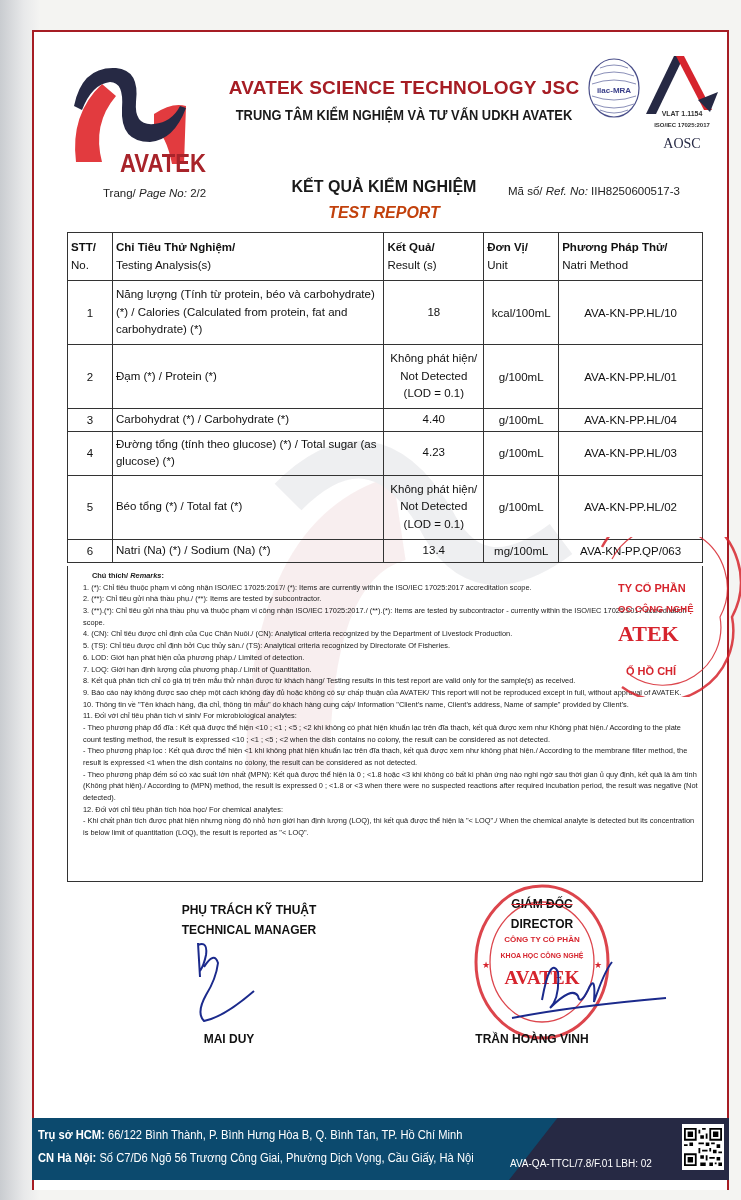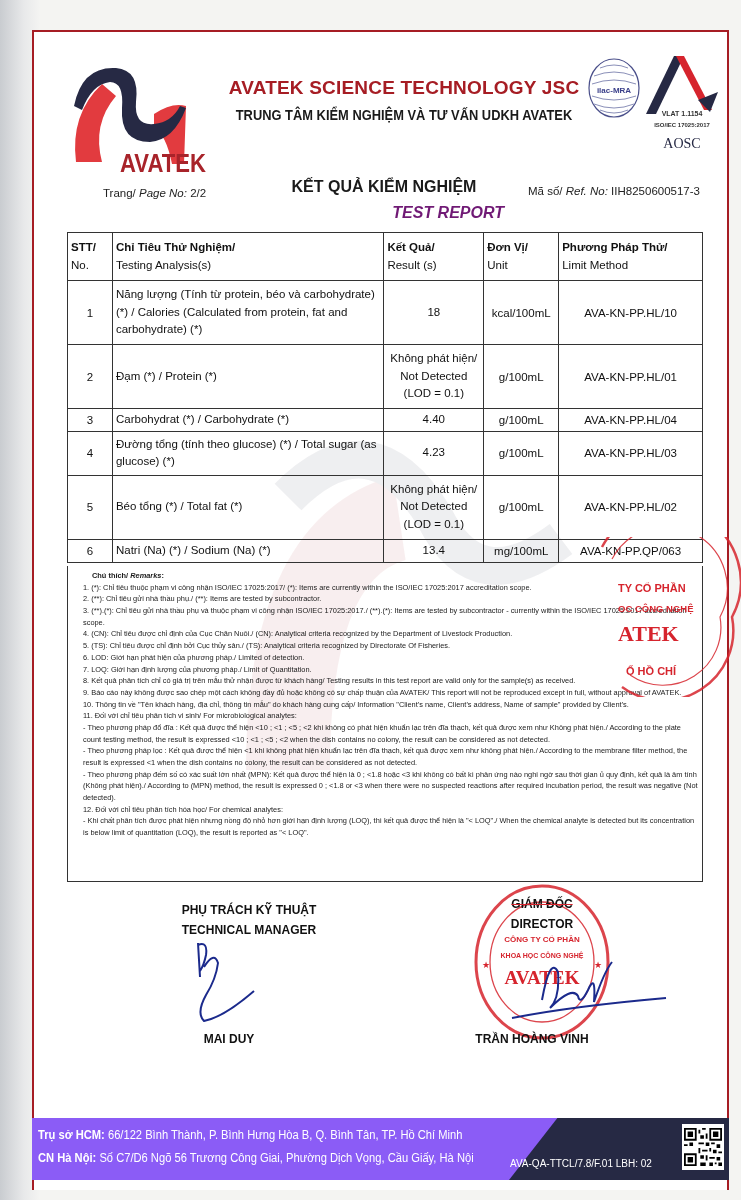--- a/index.html
+++ b/index.html
@@ -15,22 +15,22 @@
   .company { position: absolute; left: 170px; top: 45px; width: 400px; text-align: center; }
   .company-name { color: #a61d24; font-weight: bold; font-size: 19px; letter-spacing: 0.2px; }
   .company-sub { color: #1a1a1a; font-weight: bold; font-size: 14px; margin-top: 8px; transform: scaleX(0.92); white-space: nowrap; }
   .ilac { position: absolute; left: 552px; top: 24px; width: 56px; height: 64px; }
   .aosc { position: absolute; left: 608px; top: 20px; width: 80px; height: 100px; }
   .aosc-text { position: absolute; left: 0; width: 80px; text-align: center; font-family: "Liberation Serif", serif; }
   
   .page-no { position: absolute; left: 42px; top: 155px; font-size: 11.5px; color: #222; margin-left: 27px; }
   .page-no i { font-style: italic; }
   .title-vn { position: absolute; left: 230px; top: 146px; width: 240px; text-align: center; font-size: 16px; font-weight: bold; color: #1a1a1a; }
-  .title-en { position: absolute; left: 230px; top: 172px; width: 240px; text-align: right; font-size: 16px; font-weight: bold; font-style: italic; color: #701a75; }
-  .ref-no { position: absolute; left: 474px; top: 153px; font-size: 11.5px; color: #222; margin-left: 20px; }
+  .title-en { position: absolute; left: 230px; top: 172px; width: 240px; text-align: center; font-size: 16px; font-weight: bold; font-style: italic; color: #c2410c; }
+  .ref-no { position: absolute; left: 474px; top: 153px; font-size: 11.5px; color: #222; }
   .ref-no i { font-style: italic; }
   
   table.results { position: absolute; left: 33px; top: 200px; width: 636px; border-collapse: collapse; font-size: 11.5px; }
   table.results th, table.results td { border: 1px solid #333; padding: 2px 3px; vertical-align: middle; }
   table.results th { font-weight: bold; text-align: left; height: 48px; line-height: 1.55; }
   table.results th .en { font-weight: normal; display: block; }
   td.c { text-align: center; }
   td.analysis { line-height: 1.55; }
   td.res { line-height: 1.55; }
   
@@ -42,21 +42,21 @@
   
   .sig-left { position: absolute; left: 120px; top: 868px; width: 150px; text-align: center; font-weight: bold; font-size: 12px; line-height: 1.7; margin-left: 20px; }
   .sig-right { position: absolute; left: 438px; top: 862px; width: 140px; text-align: center; font-weight: bold; font-size: 12px; line-height: 1.7; }
   .name-left { position: absolute; left: 120px; top: 1000px; width: 150px; text-align: center; font-weight: bold; font-size: 12px; }
   .name-right { position: absolute; left: 418px; top: 1000px; width: 160px; text-align: center; font-weight: bold; font-size: 12px; }
   .sign-left { position: absolute; left: 150px; top: 905px; width: 90px; height: 95px; }
   .stamp { position: absolute; left: 438px; top: 850px; width: 140px; height: 160px; }
   .stamp-mid { position: absolute; left: 548px; top: 505px; width: 160px; height: 160px; }
   .sign-right { position: absolute; left: 420px; top: 900px; width: 220px; height: 100px; }
   
-  .footer { position: absolute; left: 32px; top: 1118px; width: 697px; height: 62px; background: #8b5cf6; overflow: hidden; }
+  .footer { position: absolute; left: 32px; top: 1118px; width: 697px; height: 62px; background: #0c4a6e; overflow: hidden; }
   .footer-dark { position: absolute; right: 0; top: 0; width: 220px; height: 62px; background: #262944; clip-path: polygon(22% 0, 100% 0, 100% 100%, 0 100%); }
   .f-line1 { position: absolute; left: 6px; top: 10px; color: #fff; font-size: 12px; white-space: nowrap; transform-origin: left; transform: scaleX(0.93); }
   .f-line2 { position: absolute; left: 6px; top: 33px; color: #fff; font-size: 12px; white-space: nowrap; transform-origin: left; transform: scaleX(0.93); }
   .f-line1 b, .f-line2 b { font-weight: bold; }
   .f-code { position: absolute; left: 478px; top: 40px; color: #fff; font-size: 10px; white-space: nowrap; }
   .qr { position: absolute; left: 650px; top: 6px; width: 42px; height: 46px; background: #fff; padding: 2px; }
   .watermark { position: absolute; left: 170px; top: 360px; width: 420px; height: 420px; opacity: 0.07; }
 </style>
 </head>
 <body>
@@ -117,21 +117,21 @@
         <col style="width:100px">
         <col style="width:75px">
         <col style="width:144px">
       </colgroup>
     <thead>
       <tr>
         <th><span>STT/</span><span class="en">No.</span></th>
         <th><span>Chỉ Tiêu Thử Nghiệm/</span><span class="en">Testing Analysis(s)</span></th>
         <th><span>Kết Quả/</span><span class="en">Result (s)</span></th>
         <th><span>Đơn Vị/</span><span class="en">Unit</span></th>
-        <th><span>Phương Pháp Thử/</span><span class="en">Limit Method</span></th>
+        <th><span>Phương Pháp Thử/</span><span class="en">Natri Method</span></th>
       </tr>
     </thead>
     <tbody>
       <tr style="height:64px">
         <td class="c">1</td>
         <td class="analysis">Năng lượng (Tính từ protein, béo và carbohydrate) (*) / Calories (Calculated from protein, fat and carbohydrate) (*)</td>
         <td class="c res">18</td>
         <td class="c">kcal/100mL</td>
         <td class="c">AVA-KN-PP.HL/10</td>
       </tr>

